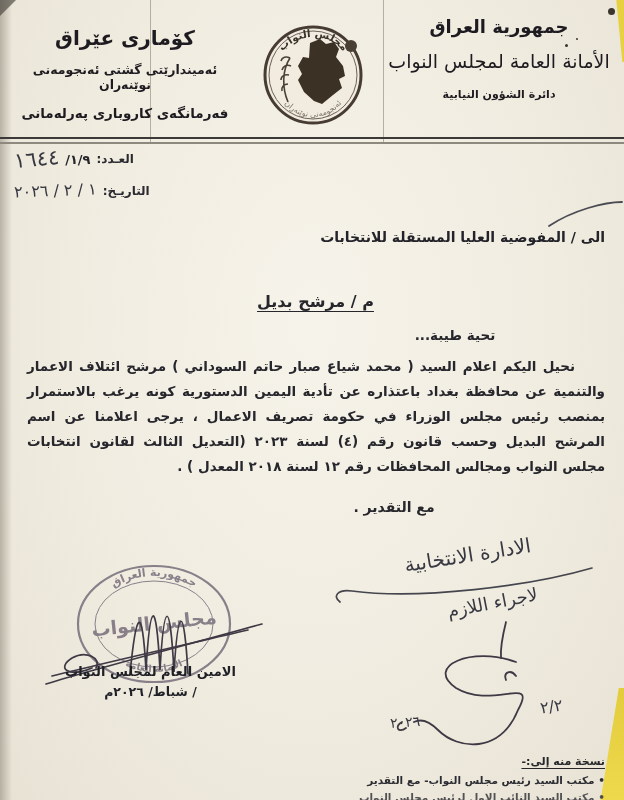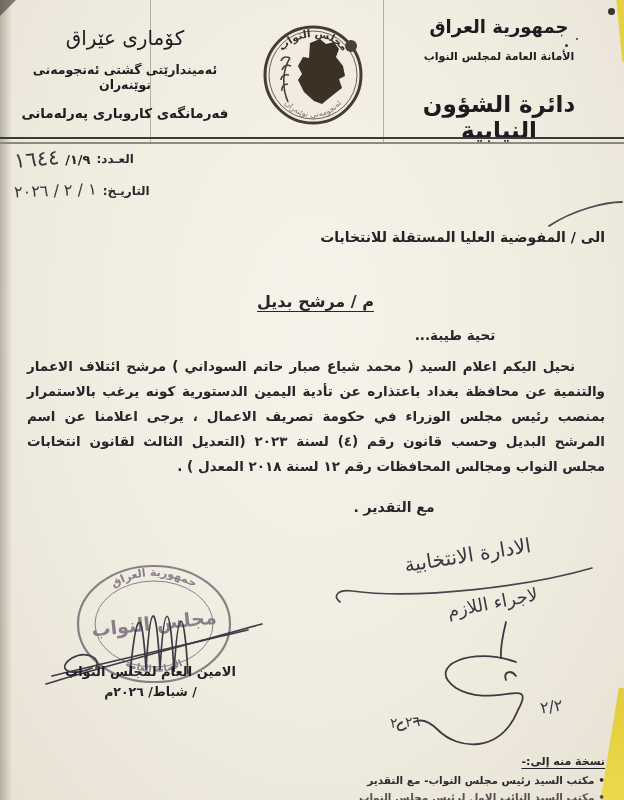--- a/index.html
+++ b/index.html
@@ -19,24 +19,24 @@
   .yellow-top { right:0; top:0; width:14px; height:62px; background:#e7d141;
                 clip-path:polygon(45% 0, 100% 0, 100% 100%, 88% 100%); }
   .yellow-bottom { right:0; top:688px; width:26px; height:112px;
                    background:linear-gradient(180deg,#e3cc3c,#eed94d);
                    clip-path:polygon(80% 0, 100% 0, 100% 100%, 10% 100%); }
   .fold { width:1px; background:rgba(130,124,110,.55); }
 
   
   .hdr-ar { left:383px; top:16px; width:232px; text-align:center; color:#1d1b20; }
   .hdr-ar .l1 { font-size:18px; font-weight:bold; }
-  .hdr-ar .l2 { font-size:11px; font-weight:bold; margin-top:13px; }
-  .hdr-ar .l3 { font-size:23px; font-weight:bold; margin-top:28px; }
+  .hdr-ar .l2 { font-size:19px; font-weight:normal; margin-top:13px; }
+  .hdr-ar .l3 { font-size:11px; font-weight:bold; margin-top:16px; }
   .hdr-ku { left:6px; top:26px; width:238px; text-align:center; color:#1d1b20; }
-  .hdr-ku .l1 { font-size:20px; font-weight:normal; }
+  .hdr-ku .l1 { font-size:20px; font-weight:bold; }
   .hdr-ku .l2 { font-size:12.5px; font-weight:bold; margin-top:12px; }
   .hdr-ku .l3 { font-size:13.5px; font-weight:bold; margin-top:13px; }
 
   .rule1 { left:0; top:137px; width:624px; height:2px; background:#3c3a38; }
   .rule2 { left:0; top:142px; width:624px; height:2px; background:#8d897f; }
 
   
   .ref-row { left:14px; display:flex; direction:rtl; align-items:center; gap:6px; }
   .ref-label { font-size:12px; font-weight:bold; color:#2a2a30; }
   .ref-printed { font-size:13px; font-weight:bold; }

